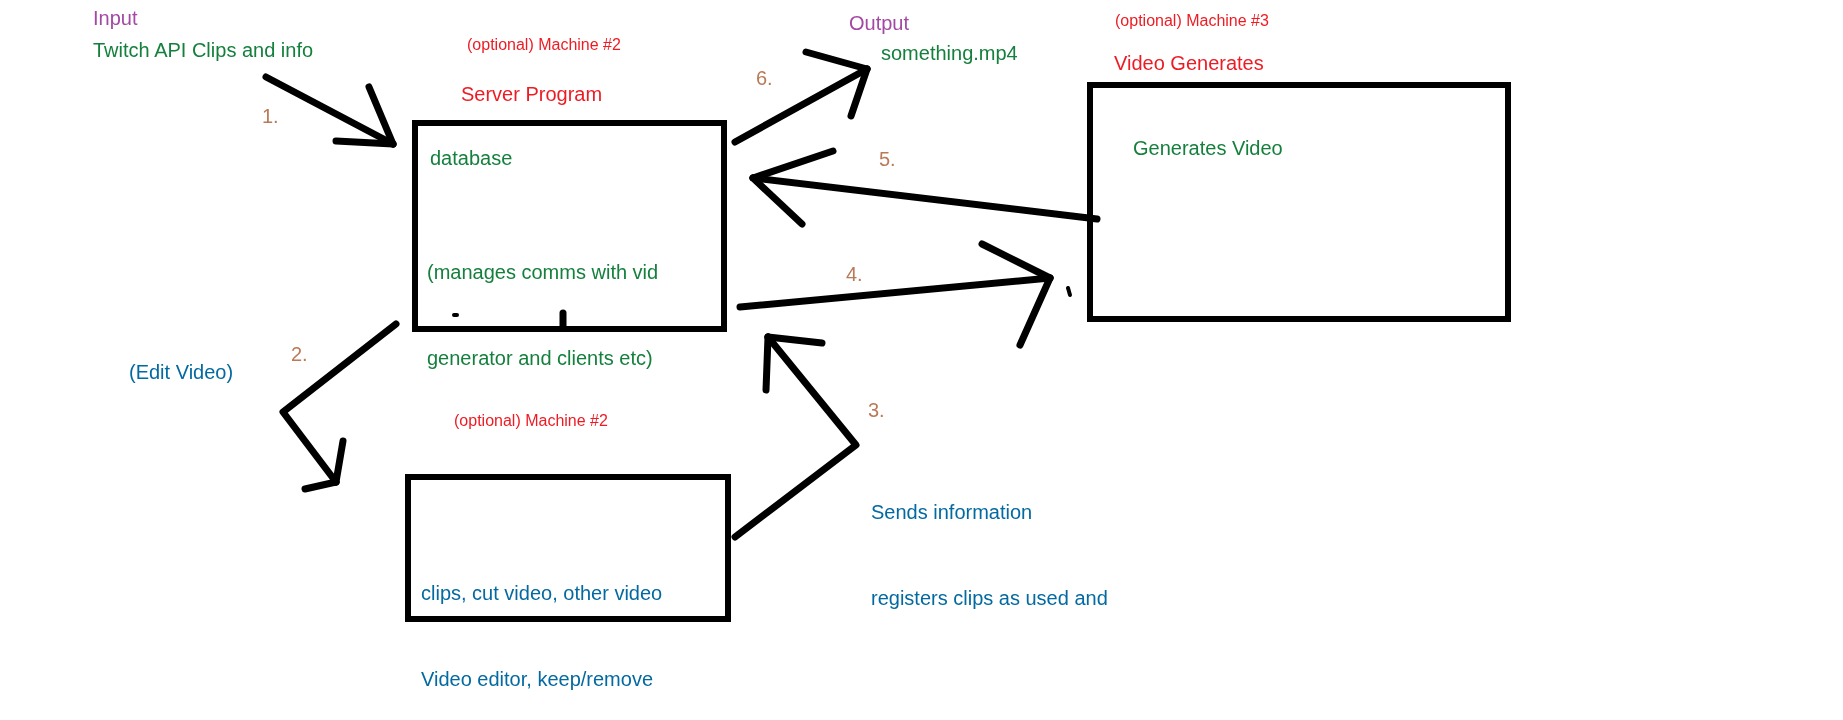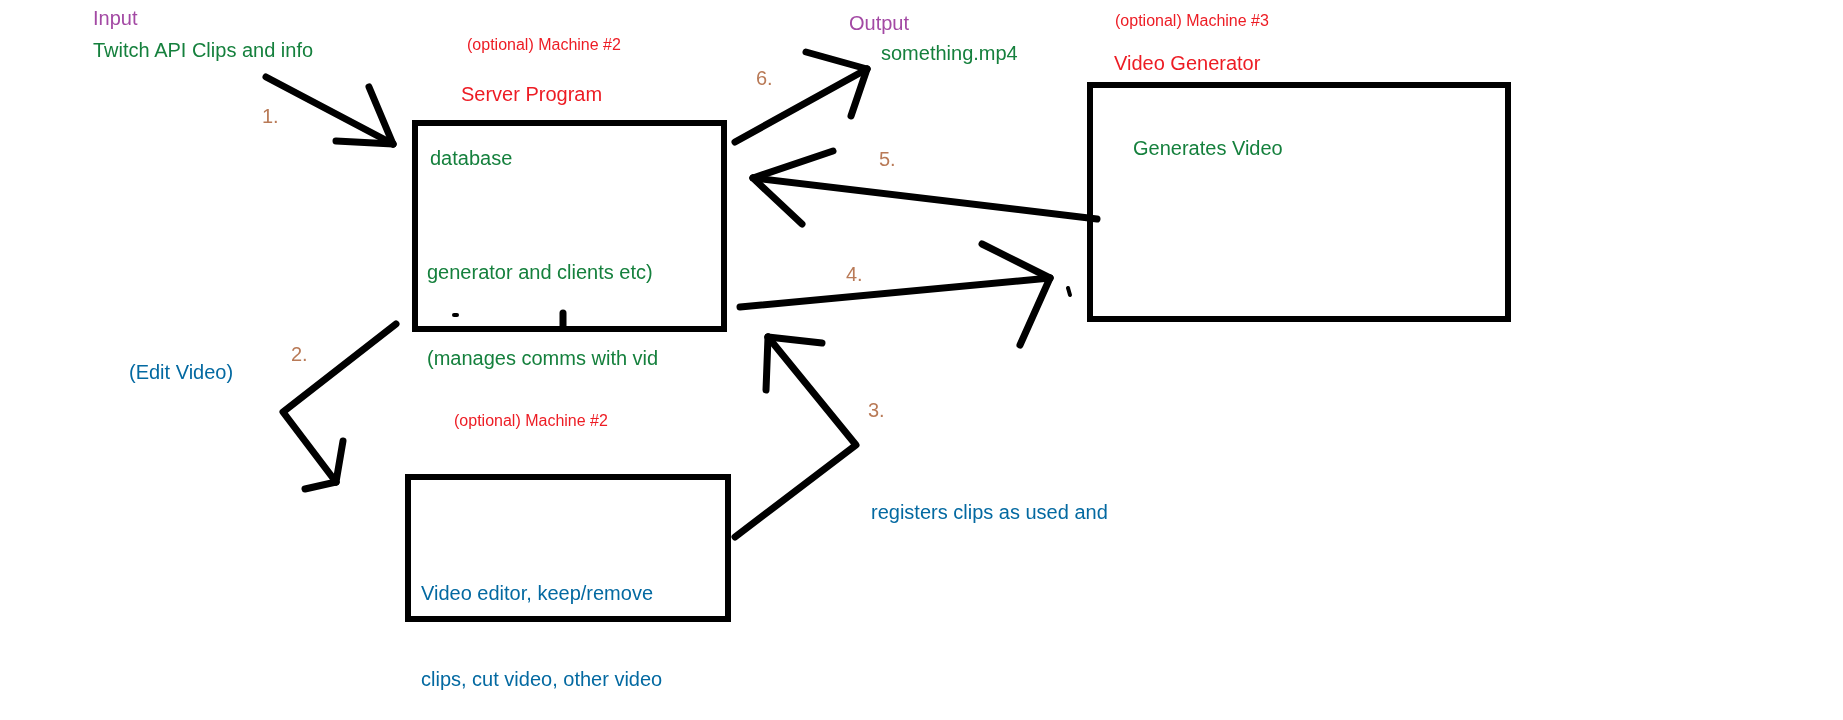--- a/index.html
+++ b/index.html
@@ -66,47 +66,48 @@
 
   <div class="txt c-purple" style="left:93px;top:4px;">Input</div>
   <div class="txt c-black" style="left:93px;top:36px;">Twitch API Clips and info</div>
   <div class="txt c-brown" style="left:262px;top:102px;">1.</div>
 
   <div class="txt c-red title" style="left:467px;top:30px;">(optional) Machine #2</div>
   <div class="txt c-red" style="left:461px;top:80px;">Server Program</div>
   <div class="box" style="left:412px;top:120px;width:303px;height:200px;"></div>
   <div class="txt c-black" style="left:430px;top:144px;">database</div>
   <div class="txt c-black lines" style="left:427px;top:201px;">
+    <div>(manages comms with vid</div>
     <div>generator and clients etc)</div>
-    <div>(manages comms with vid</div>
   </div>
 
   <div class="txt c-brown" style="left:756px;top:64px;">6.</div>
   <div class="txt c-purple" style="left:849px;top:9px;">Output</div>
   <div class="txt c-black" style="left:881px;top:39px;">something.mp4</div>
 
   <div class="txt c-red title" style="left:1115px;top:6px;">(optional) Machine #3</div>
-  <div class="txt c-red" style="left:1114px;top:49px;">Video Generator</div>
+  <div class="txt c-red" style="left:1114px;top:49px;">Video Generates</div>
   <div class="box" style="left:1087px;top:82px;width:412px;height:228px;"></div>
   <div class="txt c-black" style="left:1133px;top:134px;">Generates Video</div>
 
   <div class="txt c-brown" style="left:879px;top:145px;">5.</div>
   <div class="txt c-brown" style="left:846px;top:260px;">4.</div>
 
   <div class="txt c-brown" style="left:291px;top:340px;">2.</div>
   <div class="txt c-blue" style="left:129px;top:358px;">(Edit Video)</div>
 
   <div class="txt c-red title" style="left:454px;top:406px;">(optional) Machine #2</div>
   <div class="box" style="left:405px;top:474px;width:314px;height:136px;"></div>
   <div class="txt c-blue lines" style="left:421px;top:522px;">
+    <div>clips, cut video, other video</div>
     <div>Video editor, keep/remove</div>
-    <div>clips, cut video, other video</div>
     
   </div>
 
   <div class="txt c-brown" style="left:868px;top:396px;">3.</div>
   <div class="txt c-blue lines" style="left:871px;top:441px;">
+    <div>Sends information</div>
     <div>registers clips as used and</div>
     
     
   </div>
 
 </div>
 
 </body></html>

